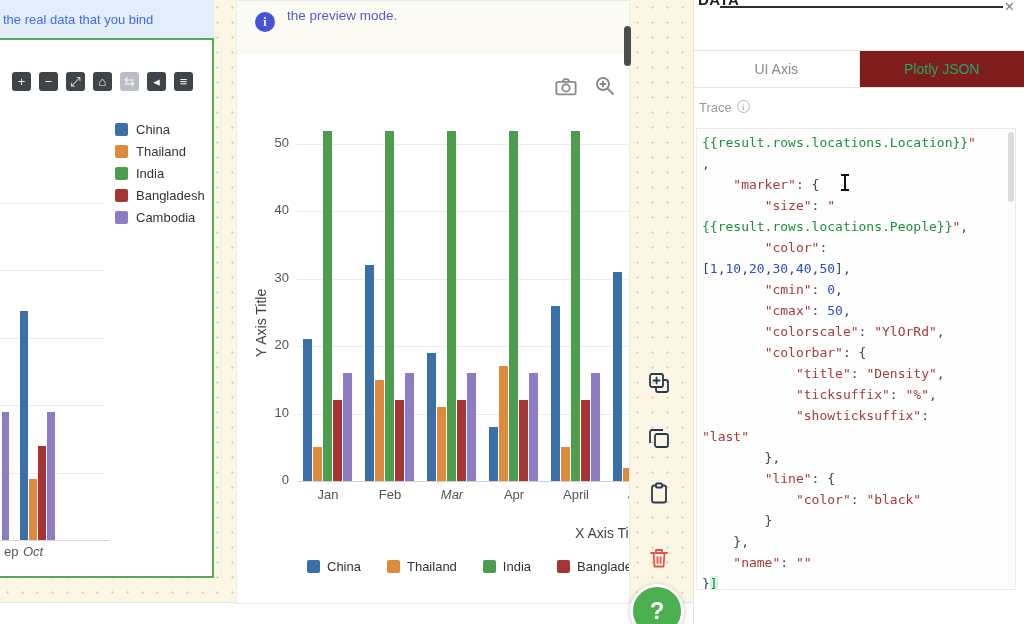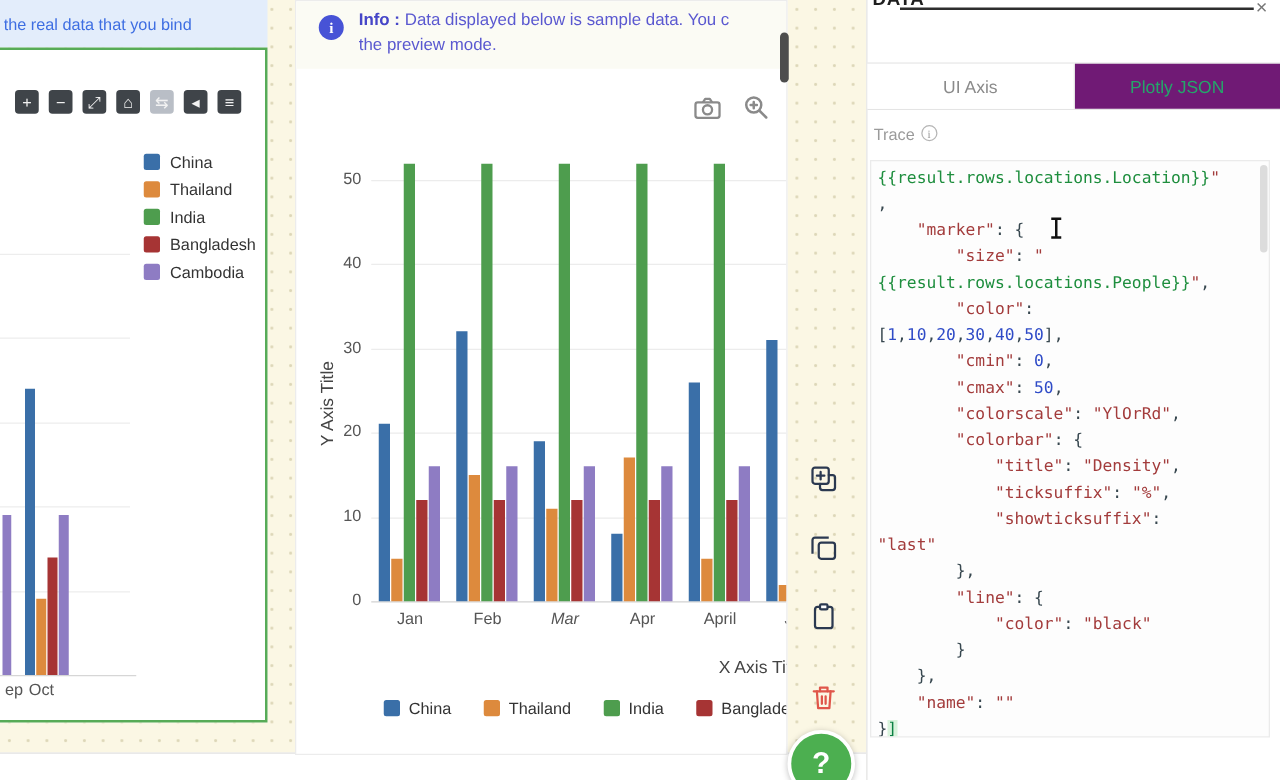--- a/index.html
+++ b/index.html
@@ -63,21 +63,21 @@
   .right-panel{position:absolute;left:693px;top:0;width:331px;height:624px;background:#fff;
     border-left:1px solid #e3e3e3;z-index:3}
   .rp-head{position:relative;height:18px;overflow:hidden}
   .rp-title{position:absolute;left:4px;top:-9px;font-size:15px;font-weight:bold;letter-spacing:.5px;color:#1f1f1f}
   .rp-rule{position:absolute;left:26px;right:21px;top:6px;height:2px;background:#2e2e2e}
   .rp-close{position:absolute;right:10px;top:-2px;font-size:16px;color:#777;cursor:pointer}
   .tabs{position:absolute;left:0;right:0;top:50px;height:38px;display:flex;
     border-top:1px solid #e4e4e4;border-bottom:1px solid #e4e4e4}
   .tab{flex:1;display:flex;align-items:center;justify-content:center;font-size:14px;color:#8a8a8a;
     background:#fff;border-right:1px solid #e4e4e4;cursor:pointer}
-  .tab.active{background:#701a75;color:#25a56a;border-right:none}
+  .tab.active{background:#7f1d1d;color:#25a56a;border-right:none}
   .trace-row{position:absolute;left:5px;top:100px;display:flex;align-items:flex-start;gap:5px;
     color:#9a9a9a;font-size:13px}
   .info-small{width:13px;height:13px;border:1px solid #b5b5b5;border-radius:50%;font-size:9px;
     display:flex;align-items:center;justify-content:center;color:#9a9a9a;font-family:"Liberation Serif",serif}
   .code-box{position:absolute;left:2px;right:8px;top:128px;height:462px;background:#fdfdfd;
     border:1px solid #ebebeb;overflow:hidden;font-family:"DejaVu Sans Mono",monospace;
     font-size:13px;line-height:21px}
   .code-inner{padding:3px 2px 0 5px}
   .cl{white-space:pre;height:21px}
   .tok-p{color:#37474f}
@@ -104,21 +104,21 @@
         <div class="lgrid" style="top: 297.8px;"></div>
         <div class="lgrid" style="top: 230.4px;"></div>
         <div class="lgrid" style="top: 163px;"></div>
         <div class="laxis" style="top: 500px;"></div>
         <div class="bar" style="left: 3px; width: 7px; height: 128px; top: 372px; background: rgb(142, 124, 195);"></div>
         <div class="bar" style="left: 21px; width: 8px; height: 229px; top: 271px; background: rgb(58, 111, 168);"></div>
         <div class="bar" style="left: 30px; width: 8px; height: 61px; top: 439px; background: rgb(221, 138, 61);"></div>
         <div class="bar" style="left: 39px; width: 8px; height: 94px; top: 406px; background: rgb(166, 52, 52);"></div>
         <div class="bar" style="left: 48px; width: 8px; height: 128px; top: 372px; background: rgb(142, 124, 195);"></div>
         <div class="lxlab" style="left: 5px;">ep</div>
-        <div class="lxlab" style="left: 24px;">Oct</div>
+        <div class="lxlab" style="left: 24px; font-style: italic;">Oct</div>
       </div>
     <div class="mb-row" id="left-modebar">
         <div class="mb-btn">+</div>
         <div class="mb-btn">−</div>
         <div class="mb-btn">⤢</div>
         <div class="mb-btn">⌂</div>
         <div class="mb-btn muted">⇆</div>
         <div class="mb-btn">◂</div>
         <div class="mb-btn">≡</div>
       </div>
@@ -144,21 +144,20 @@
           <span>Cambodia</span>
         </div>
       </div>
   </div>
 </section>
 
 <section class="mid-panel">
   <div class="mid-banner">
     <div class="info-circle">i</div>
     <div class="mb-text">
-      <div><b>Info :</b> <span>Data displayed below is sample data. You c</span></div>
       <div>the preview mode.</div>
     </div>
   </div>
   <div class="mid-plot" id="mid-plot">
     <div class="ytitle">Y Axis Title</div>
     <div class="xtitle">X Axis Title</div>
   <div class="mytick" style="top: 471px;">0</div>
       <div class="mgrid" style="top: 412.6px;"></div>
       <div class="mytick" style="top: 403.6px;">10</div>
       <div class="mgrid" style="top: 345.2px;"></div>

